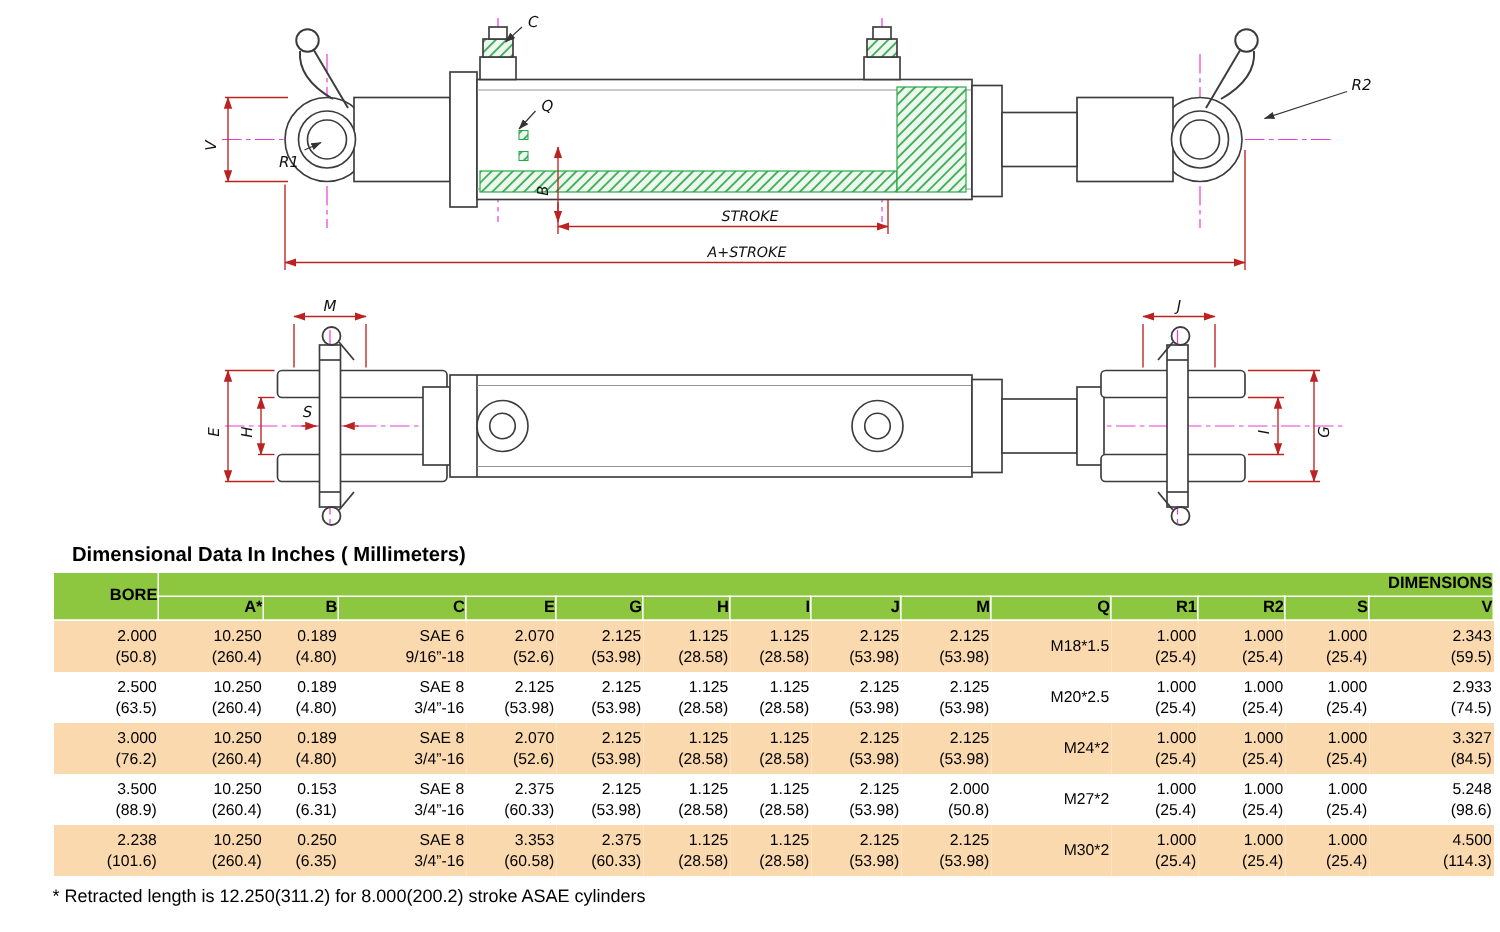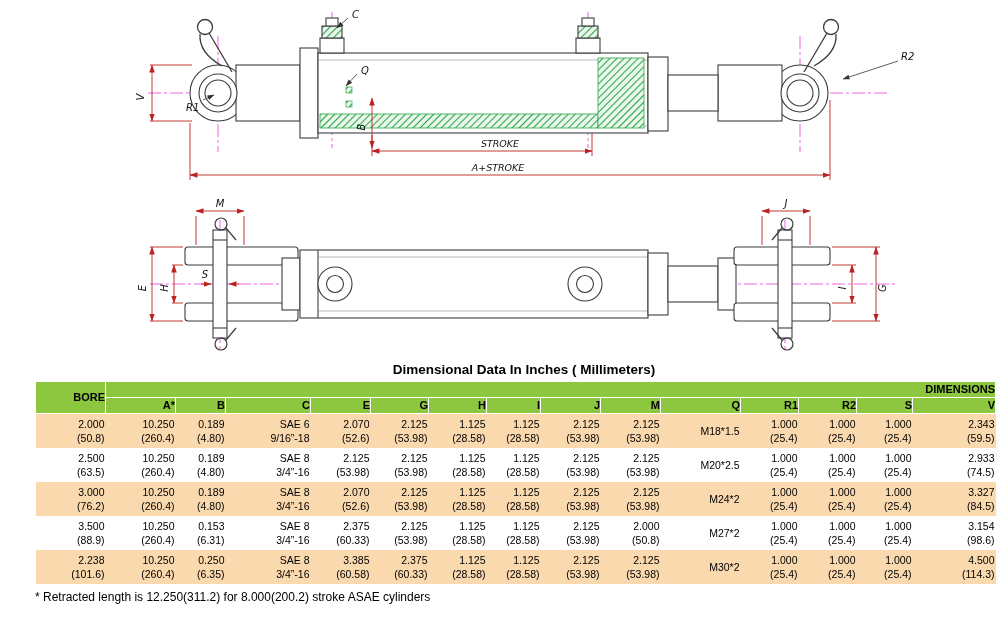--- a/index.html
+++ b/index.html
@@ -7,21 +7,21 @@
   body {
     width: 1000px; height: 621px;
     background: #fff;
     font-family: "Liberation Sans", sans-serif;
     overflow: hidden;
     color: #000;
   }
   .drawing-wrap { width: 1000px; height: 358px; }
   svg { display: block; }
   .table-title {
-    text-align: center;
+    text-align: left;
     font-weight: bold;
     font-size: 13.5px;
     margin: 4px 0 4px 0;
     padding-left: 48px;
   }
   table.dim-table {
     border-collapse: collapse;
     table-layout: fixed;
     width: 960px;
     margin-left: 35px;
@@ -495,21 +495,21 @@
         </td>
         <td>
           <div>1.000</div>
           <div>(25.4)</div>
         </td>
         <td>
           <div>1.000</div>
           <div>(25.4)</div>
         </td>
         <td>
-          <div>3.154</div>
+          <div>5.248</div>
           <div>(98.6)</div>
         </td>
       </tr>
       <tr class="row-orange">
         <td>
           <div>2.238</div>
           <div>(101.6)</div>
         </td>
         <td>
           <div>10.250</div>
@@ -517,21 +517,21 @@
         </td>
         <td>
           <div>0.250</div>
           <div>(6.35)</div>
         </td>
         <td>
           <div>SAE 8</div>
           <div>3/4”-16</div>
         </td>
         <td>
-          <div>3.385</div>
+          <div>3.353</div>
           <div>(60.58)</div>
         </td>
         <td>
           <div>2.375</div>
           <div>(60.33)</div>
         </td>
         <td>
           <div>1.125</div>
           <div>(28.58)</div>
         </td>

